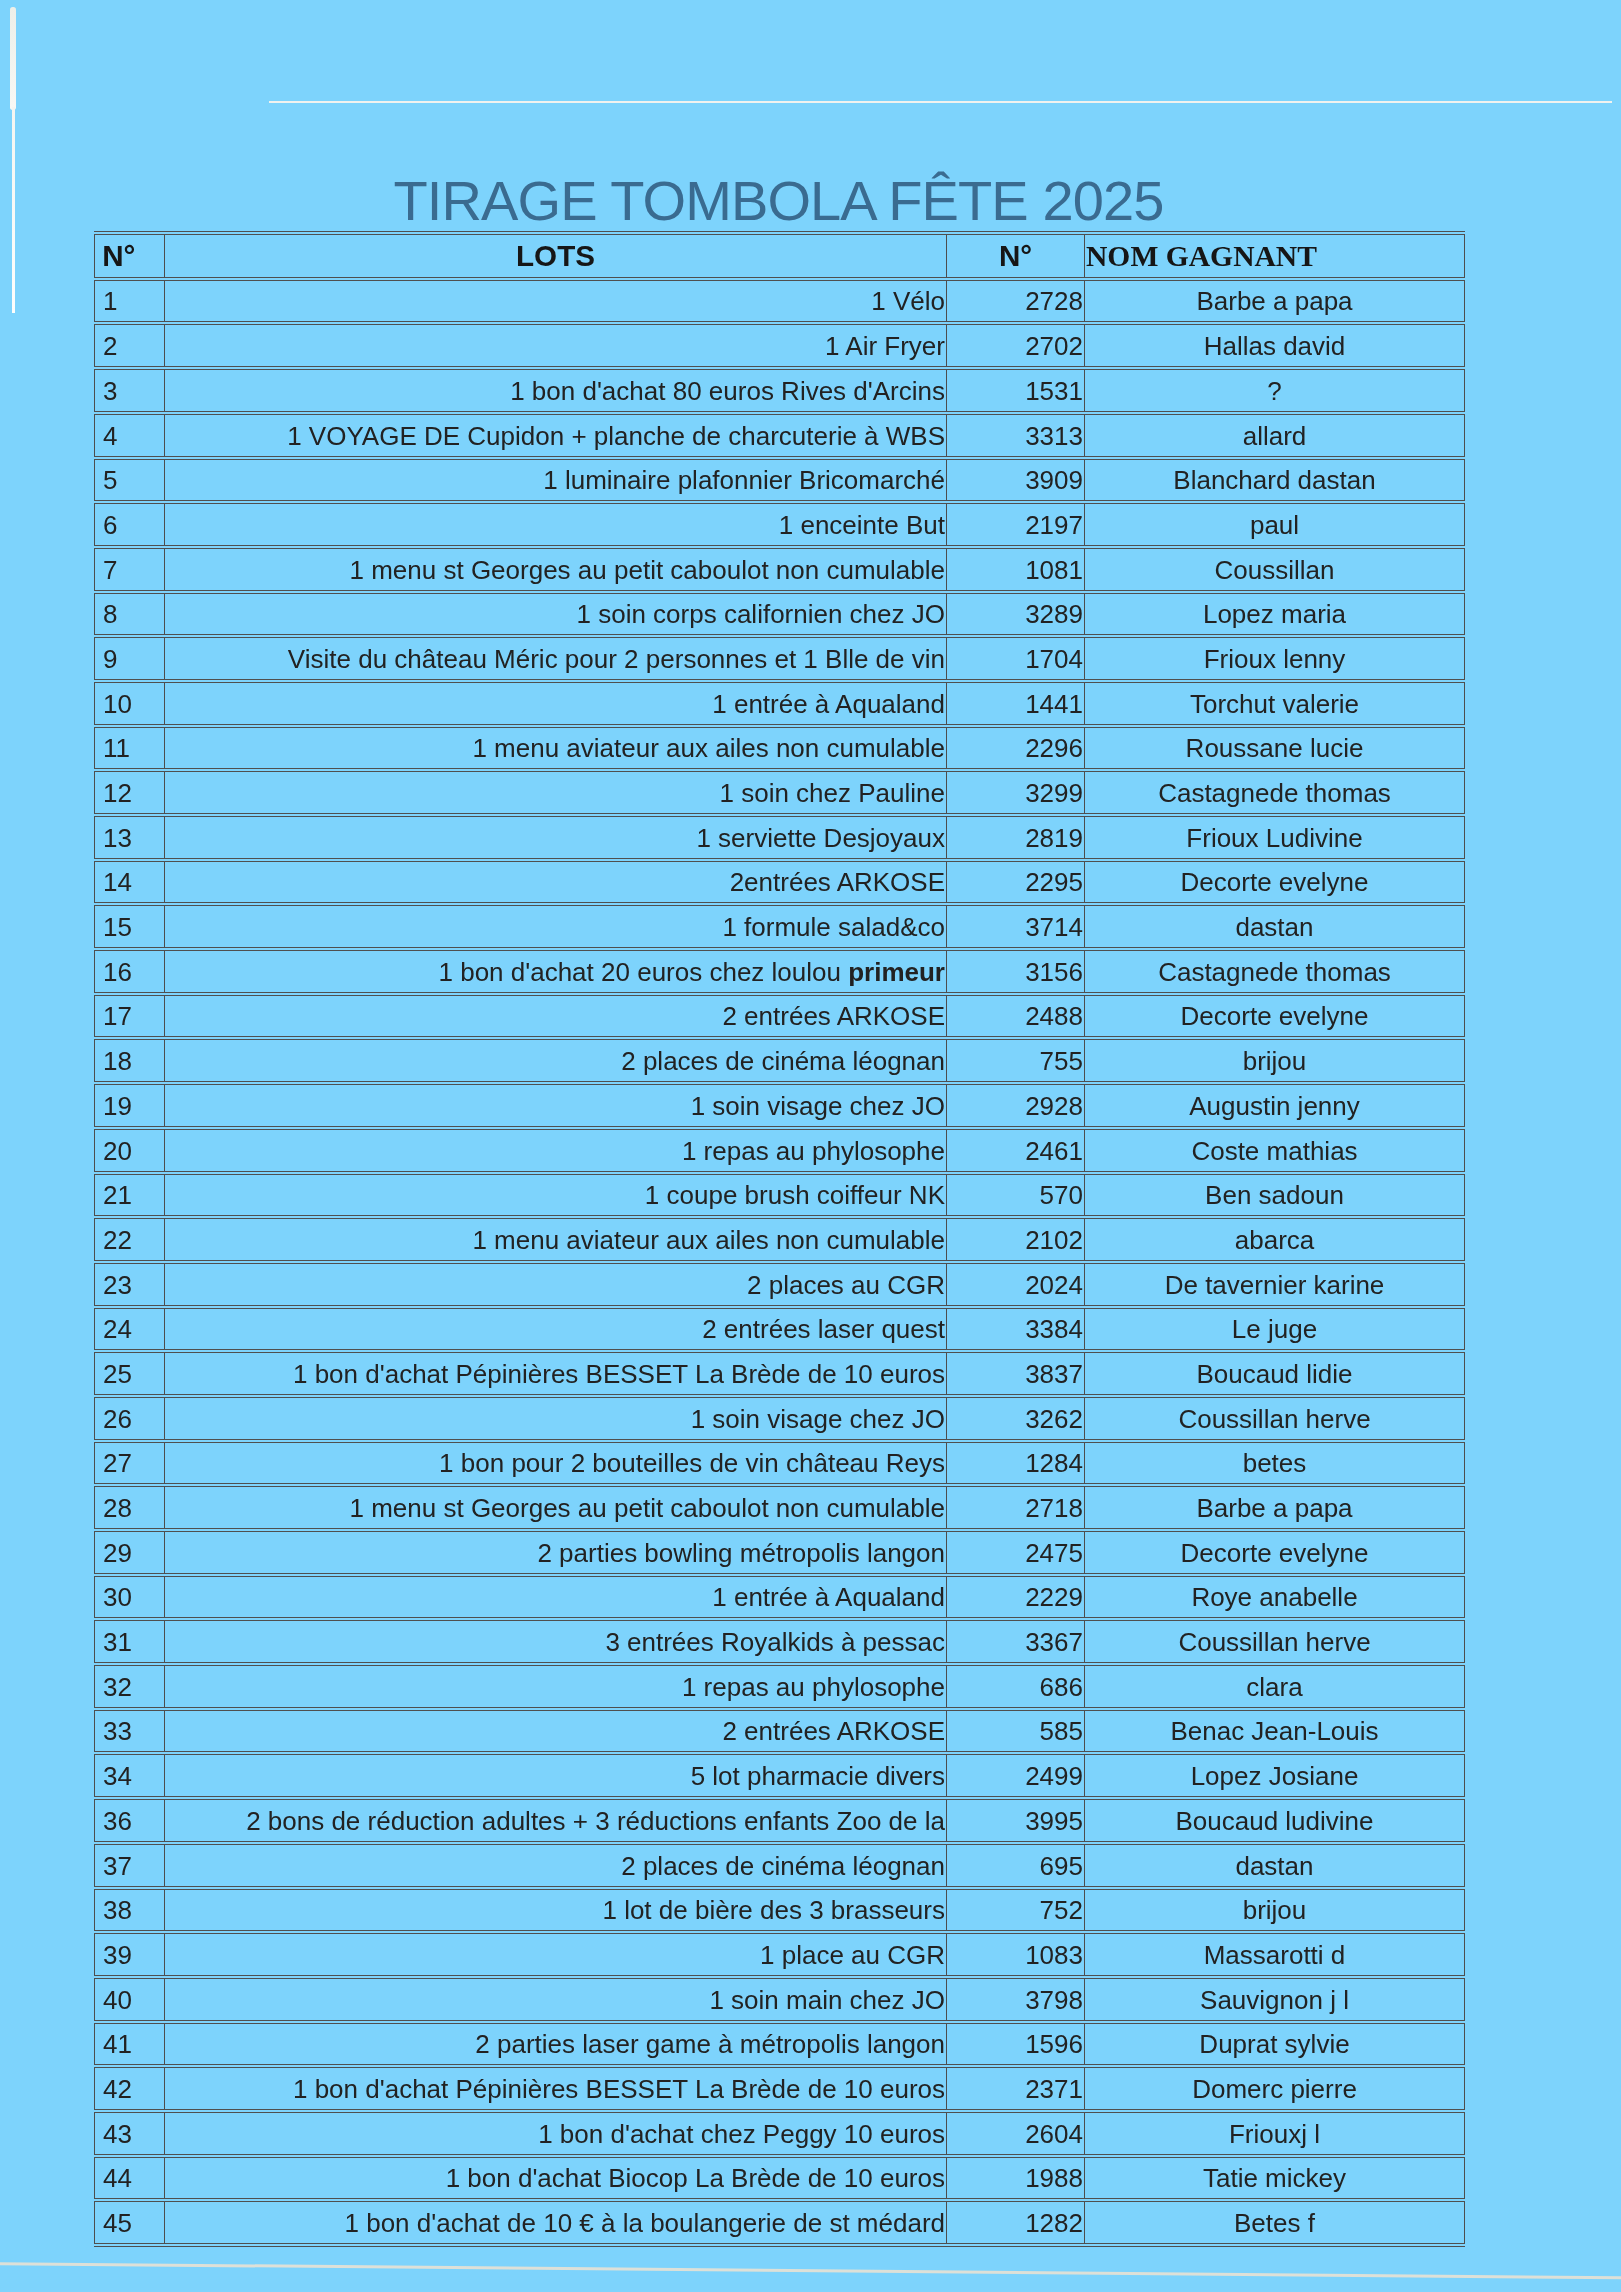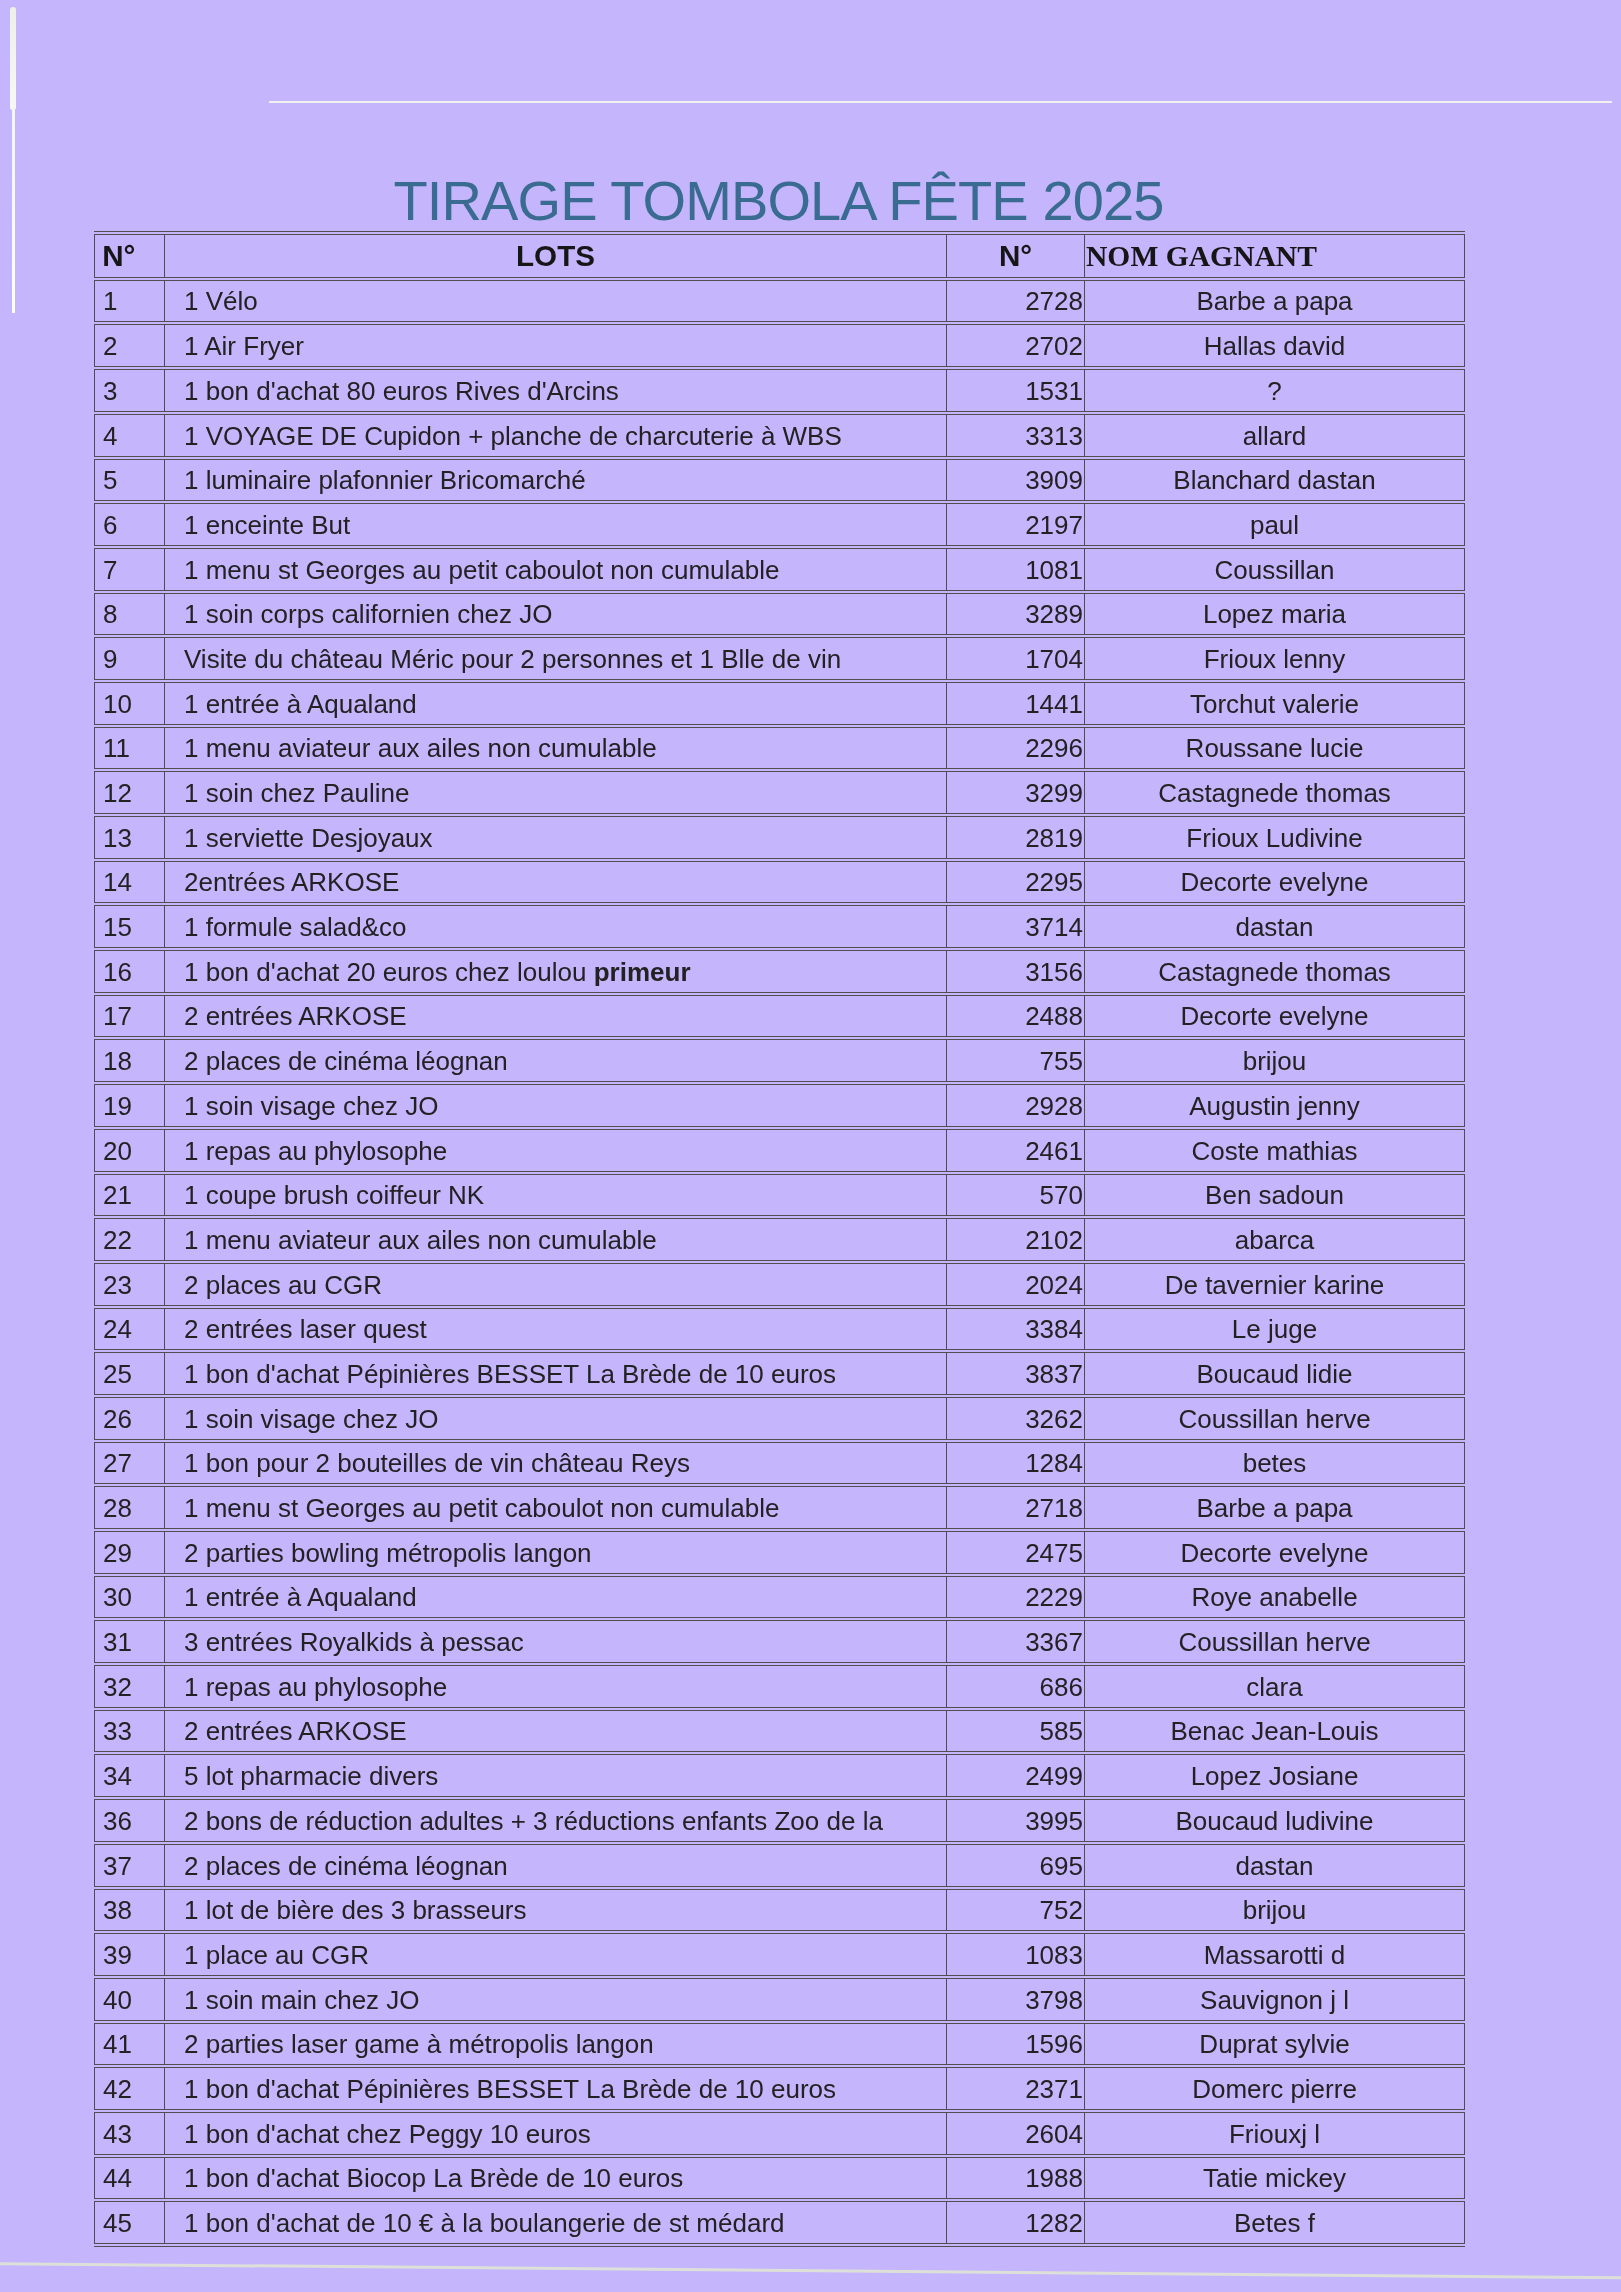--- a/index.html
+++ b/index.html
@@ -4,21 +4,21 @@
 <style>
   html, body {
     margin: 0;
     padding: 0;
     background: #ffffff;
   }
   .page {
     position: relative;
     width: 1621px;
     height: 2293px;
-    background: #c4b5fd;
+    background: #7dd3fc;
     overflow: hidden;
     font-family: "Liberation Sans", sans-serif;
     color: #1e1e1e;
   }
   
   .artifact-left-strip {
     position: absolute;
     left: 9.9px; top: 7.2px;
     width: 6.3px; height: 103px;
     background: linear-gradient(to bottom, #edefe9, #f7f8f5);
@@ -82,21 +82,21 @@
   th.h-lots { text-align: center; }
   th.h-n2 { text-align: center; }
   th.h-winner { text-align: left; letter-spacing: 0px; font-family: Liberation Serif, serif; }
   table.tombola tbody td {
     height: 37px;
     font-size: 26px;
     color: #222222;
     padding-top: 2.7px;
   }
   td.col-n   { text-align: left; padding-left: 8px; }
-  td.col-lot { text-align: left; padding-left: 19px; }
+  td.col-lot { text-align: right; padding-left: 2px; }
   td.col-num { text-align: right; }
   td.col-winner { text-align: center; }
   td.col-lot .lot-bold { font-weight: 700; }
 </style>
 </head>
 <body>
 
 <div class="page">
 
   <div class="artifact-left-strip"></div>

